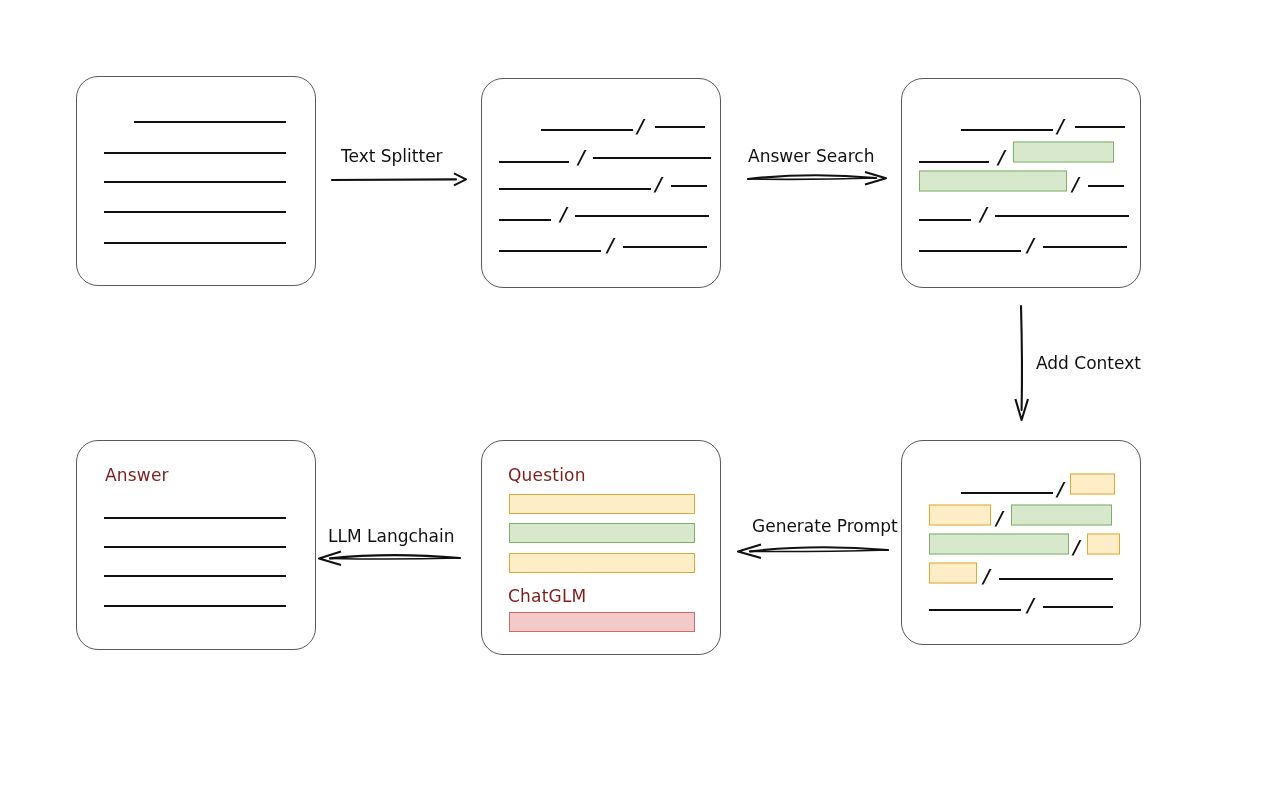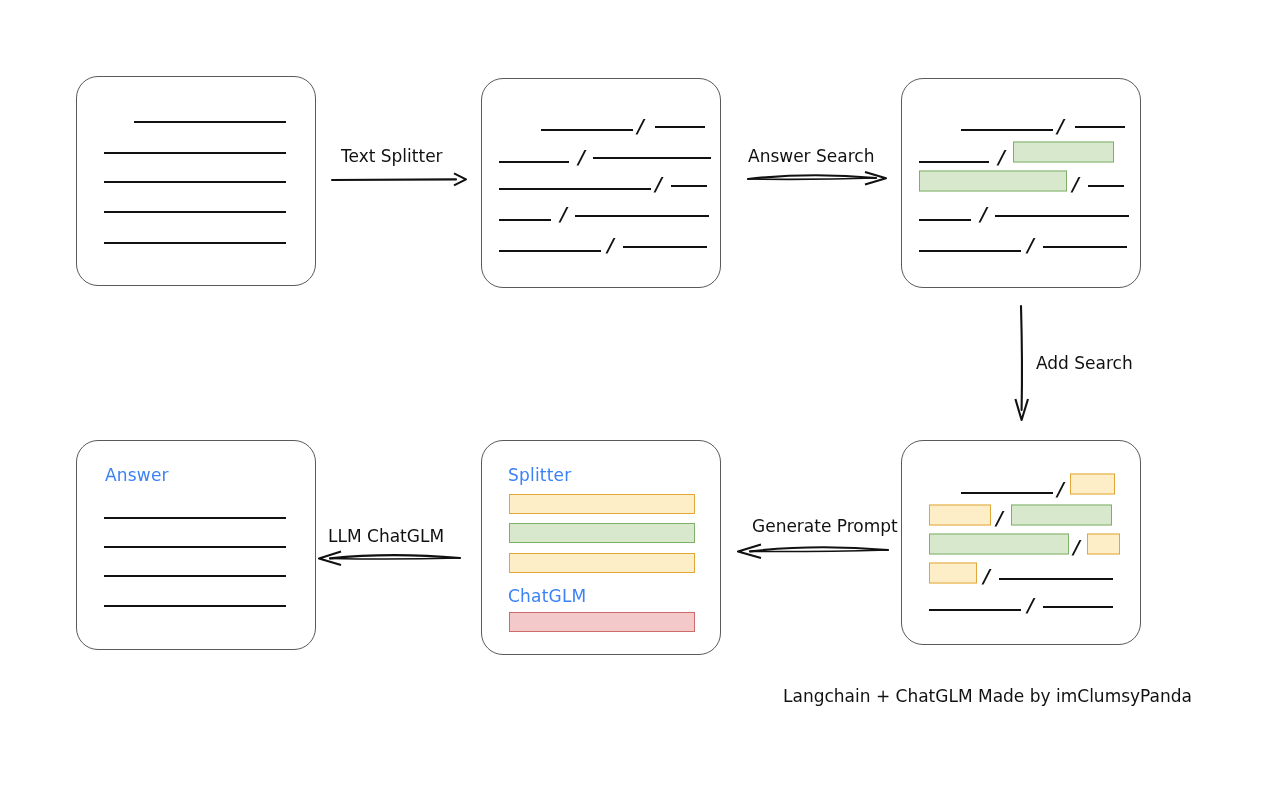--- a/index.html
+++ b/index.html
@@ -26,21 +26,21 @@
     border: 1.3px solid #5a5a5a;
     border-radius: 22px;
     background: #ffffff;
     box-sizing: border-box;
   }
   .box-label {
     position: absolute;
     font-family: "DejaVu Sans", sans-serif;
     font-size: 17px;
     letter-spacing: 0.2px;
-    color: #3b82f6;
+    color: #7f1d1d;
     white-space: nowrap;
   }
   .rule {
     position: absolute;
     height: 0;
     border-top: 2.2px solid #111111;
   }
   .slash {
     position: absolute;
     font-family: "DejaVu Serif", serif;
@@ -145,42 +145,42 @@
   <div class="rule" style="left:1088px; top:185px; width:36px;"></div>
 
   <div class="rule" style="left:919px; top:219px; width:52px;"></div>
   <div class="slash" style="left:980px; top:217px;">/</div>
   <div class="rule" style="left:995px; top:215px; width:134px;"></div>
 
   <div class="rule" style="left:919px; top:250px; width:102px;"></div>
   <div class="slash" style="left:1027px; top:248px;">/</div>
   <div class="rule" style="left:1043px; top:246px; width:84px;"></div>
 
-  <div class="arrow-label" style="left:1036px; top:353px;">Add Search</div>
+  <div class="arrow-label" style="left:1036px; top:353px;">Add Context</div>
   <svg class="arrow" style="left:1012px; top:306px;" width="22" height="116" viewBox="0 0 22 116">
     <path d="M9 0 Q10.6 56 9.6 104" stroke="#111" stroke-width="2.1" fill="none" stroke-linecap="round"></path>
     <path d="M3.4 93 L9.6 114 L16 93" stroke="#111" stroke-width="2.1" fill="none" stroke-linejoin="round"></path>
   </svg>
 
   <div class="doc-box" style="left:76px; top:440px; width:240px; height:210px;"></div>
   <div class="box-label" style="left:105px; top:465px;">Answer</div>
   <div class="rule" style="left:104px; top:517px; width:182px;"></div>
   <div class="rule" style="left:104px; top:546px; width:182px;"></div>
   <div class="rule" style="left:104px; top:575px; width:182px;"></div>
   <div class="rule" style="left:104px; top:605px; width:182px;"></div>
 
-  <div class="arrow-label" style="left:328px; top:526px;">LLM ChatGLM</div>
+  <div class="arrow-label" style="left:328px; top:526px;">LLM Langchain</div>
   <svg class="arrow" style="left:318px; top:548px;" width="142" height="22" viewBox="0 0 142 22">
     <path d="M142 10 Q72 4 12 10.4" stroke="#111" stroke-width="2.1" fill="none" stroke-linecap="round"></path>
     <path d="M142 10 Q72 12 12 10.4" stroke="#111" stroke-width="1.5" fill="none" stroke-linecap="round"></path>
     <path d="M23 3.6 L1 10.4 L23 17" stroke="#111" stroke-width="2.1" fill="none" stroke-linejoin="round"></path>
   </svg>
 
   <div class="doc-box" style="left:481px; top:440px; width:240px; height:215px;"></div>
-  <div class="box-label" style="left:508px; top:465px;">Splitter</div>
+  <div class="box-label" style="left:508px; top:465px;">Question</div>
   <div class="chip yellow" style="left:509px; top:504px; width:186px; height:20px;"></div>
   <div class="chip green" style="left:509px; top:533px; width:186px; height:20px;"></div>
   <div class="chip yellow" style="left:509px; top:563px; width:186px; height:20px;"></div>
   <div class="box-label" style="left:508px; top:586px;">ChatGLM</div>
   <div class="chip red" style="left:509px; top:622px; width:186px; height:20px;"></div>
 
   <div class="arrow-label" style="left:740px; top:516px;margin-left:12px;">Generate Prompt</div>
   <svg class="arrow" style="left:736px; top:541px;" width="152" height="22" viewBox="0 0 152 22">
     <path d="M152 9 Q78 3 14 10.4" stroke="#111" stroke-width="2.1" fill="none" stroke-linecap="round"></path>
     <path d="M152 9 Q78 11 14 10.4" stroke="#111" stroke-width="1.5" fill="none" stroke-linecap="round"></path>
@@ -202,15 +202,14 @@
   <div class="chip yellow" style="left:1087px; top:544px; width:33px; height:21px;"></div>
 
   <div class="chip yellow" style="left:929px; top:573px; width:48px; height:21px;"></div>
   <div class="slash" style="left:983px; top:579px;">/</div>
   <div class="rule" style="left:999px; top:578px; width:114px;"></div>
 
   <div class="rule" style="left:929px; top:609px; width:92px;"></div>
   <div class="slash" style="left:1027px; top:608px;">/</div>
   <div class="rule" style="left:1043px; top:606px; width:70px;"></div>
 
-  <div class="footer-note" style="left:783px; top:686px;">Langchain + ChatGLM Made by imClumsyPanda</div>
 
 </div>
 
 </body></html>

